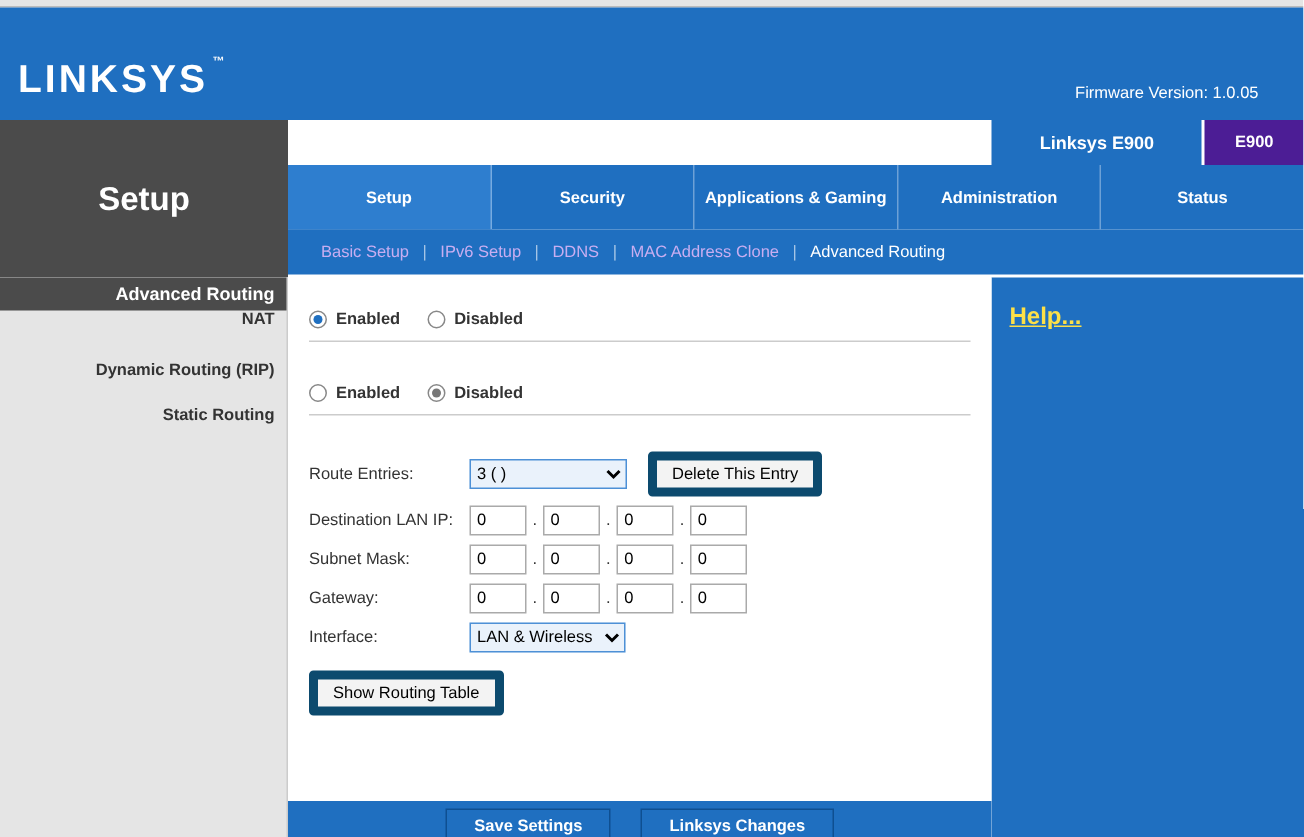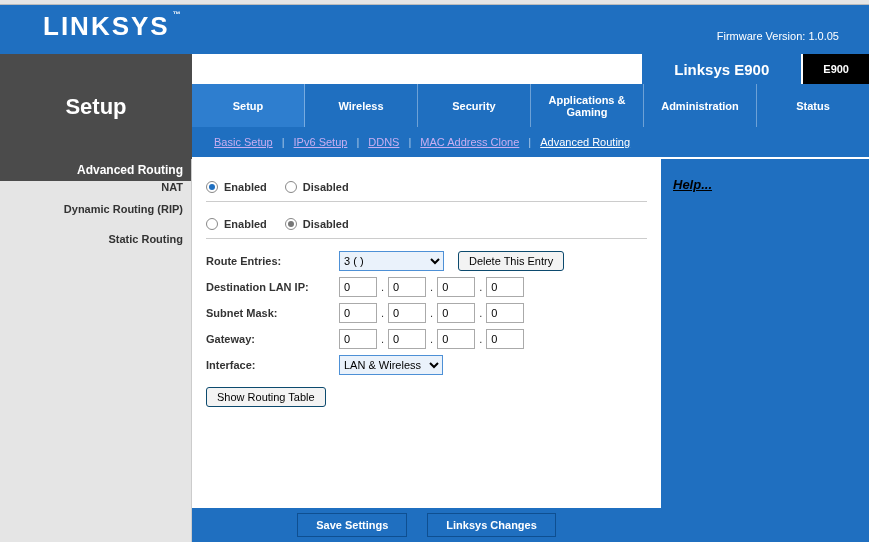--- a/index.html
+++ b/index.html
@@ -1,59 +1,59 @@
 <!DOCTYPE html>
 <html><head>
 <meta charset="utf-8">
 <style>
   *{box-sizing:border-box;margin:0;padding:0;}
   body{font-family:Arial,Helvetica,sans-serif;font-size:11px;background:#fff;color:#333;}
   .page{width:869px;height:558px;position:relative;background:#fff;}
   .top-strip{height:5px;background:#e5e5e5;border-bottom:1px solid #bbb;}
   
-  .header{height:49px;background:#1f6fc0;display:flex;align-items:flex-end;justify-content:space-between;padding:0 30px 12px 43px;}
+  .header{height:75px;background:#1f6fc0;display:flex;align-items:flex-end;justify-content:space-between;padding:0 30px 12px 12px;}
   .logo{color:#fff;font-size:26px;font-weight:bold;letter-spacing:2px;font-family:Arial,Helvetica,sans-serif;display:flex;align-items:flex-start;}
   .logo .tm{font-size:8px;margin-left:3px;line-height:1;}
   .fw{color:#fff;font-size:11px;}
   
   .navband{height:105px;display:flex;}
   .setup-box{width:192px;background:#4b4b4b;color:#fff;display:flex;align-items:center;justify-content:center;font-size:22px;font-weight:bold;}
   .navright{flex:1;display:flex;flex-direction:column;}
   .prodrow{height:30px;background:#fff;display:flex;justify-content:flex-end;align-items:stretch;}
-  .prodname{background:#1f6fc0;color:#fff;font-weight:bold;font-size:15px;display:flex;align-items:center;padding:0 32px;}
-  .prodtag{background:#000000;color:#fff;font-weight:bold;font-size:11px;display:flex;align-items:center;padding:0 20px;margin-left:2px;}
+  .prodname{background:#1f6fc0;color:#fff;font-weight:bold;font-size:12px;display:flex;align-items:center;padding:0 32px;}
+  .prodtag{background:#4c1d95;color:#fff;font-weight:bold;font-size:11px;display:flex;align-items:center;padding:0 20px;margin-left:2px;}
   .maintabs{height:43px;background:#1f6fc0;display:flex;}
   .maintabs .tab{flex:1;border-right:1px solid rgba(255,255,255,.35);color:#fff;font-size:11px;font-weight:bold;display:flex;align-items:center;justify-content:center;text-align:center;cursor:pointer;padding:0 4px;}
   .maintabs .tab:last-child{border-right:none;}
   .maintabs .tab.active{background:#2e7ecf;}
   .subtabs{height:30px;background:#1f6fc0;display:flex;align-items:center;color:#fff;font-size:11px;padding-left:16px;}
-  .subtabs .st{margin:0 6px;cursor:pointer;text-decoration:underline;}
+  .subtabs .st{margin:0 6px;cursor:pointer;}
   .subtabs .st.purple{color:#c8aef1;}
   .subtabs .sep{color:rgba(255,255,255,.6);margin:0 3px;}
   
   .content{display:flex;height:calc(558px - 5px - 65px - 105px);}
   .leftcol{width:192px;background:#e5e5e5;border-right:1px solid #ccc;}
   .sect-title{background:#4b4b4b;color:#fff;font-weight:bold;font-size:12px;text-align:right;padding:4px 8px;}
   .leftitem{font-weight:bold;font-size:11px;text-align:right;padding:0 8px 4px;}
   .main{flex:1;background:#fff;padding:18px 14px 0 14px;position:relative;}
   .rightcol{width:208px;background:#1f6fc0;padding:18px 12px 0;}
-  .help{color:#000000;font-weight:bold;text-decoration:underline;font-size:13px;cursor:pointer;font-style:italic;}
+  .help{color:#fde047;font-weight:bold;text-decoration:underline;font-size:16px;cursor:pointer;}
   
-  .radiorow{display:flex;align-items:center;border-bottom:1px solid #ccc;padding:4px 0 8px;margin-bottom:12px;}
+  .radiorow{display:flex;align-items:center;border-bottom:1px solid #ccc;padding:4px 0 8px;margin-bottom:24px;}
   .radiorow label{display:flex;align-items:center;margin-right:18px;font-weight:bold;font-size:11px;cursor:pointer;}
   .rdot{width:12px;height:12px;border-radius:50%;border:1px solid #888;margin-right:6px;display:inline-flex;align-items:center;justify-content:center;}
   .rdot.sel::after{content:"";width:6px;height:6px;border-radius:50%;background:#1f6fc0;}
   .rdot.selgray::after{content:"";width:6px;height:6px;border-radius:50%;background:#777;}
   .frow{display:flex;align-items:center;margin:6px 0;}
-  .flabel{width:133px;font-size:11px;font-weight:bold;}
+  .flabel{width:107px;font-size:11px;}
   input[type=text].ip{width:38px;height:20px;border:1px solid #aaa;padding:1px 4px;font-size:11px;}
   input[type=text].txt{width:140px;height:20px;border:1px solid #aaa;padding:1px 4px;font-size:11px;}
   select{height:20px;font-size:11px;background:#eaf2fb;border:1px solid #4d90d6;}
   .dot{margin:0 4px;}
-  .btn{background:#f3f3f3;border:1px solid #0c4a6e;border-radius:3px;padding:3px 10px;font-size:11px;cursor:pointer;}
+  .btn{background:#f3f3f3;border:6px solid #0c4a6e;border-radius:3px;padding:3px 10px;font-size:11px;cursor:pointer;}
   .btnbar{position:absolute;bottom:0;left:0;right:0;height:34px;background:#1f6fc0;display:flex;align-items:center;justify-content:center;gap:20px;}
   .btnblue{background:#1f6fc0;color:#fff;border:1px solid #0e4f91;font-weight:bold;padding:5px 18px;font-size:11px;cursor:pointer;}
   .routing-table{margin-top:12px;}
 </style>
 </head>
 <body>
 <div class="page">
 
 <div class="top-strip"></div>
 
@@ -67,21 +67,20 @@
 
 <div class="navband">
   <div class="setup-box">Setup</div>
   <div class="navright">
     <div class="prodrow">
       <div class="prodname">Linksys E900</div>
       <div class="prodtag">E900</div>
     </div>
     <div class="maintabs">
       <div class="tab active">Setup</div>
-      <div class="tab">Wireless</div>
       <div class="tab">Security</div>
       <div class="tab">Applications &amp; Gaming</div>
       <div class="tab">Administration</div>
       <div class="tab">Status</div>
     </div>
     <div class="subtabs">
       <span class="st purple">Basic Setup</span>
           <span class="sep">|</span>
       <span class="st purple">IPv6 Setup</span>
           <span class="sep">|</span>
@@ -91,21 +90,21 @@
           <span class="sep">|</span>
       <span class="st">Advanced Routing</span>
     </div>
   </div>
 </div>
 
 <div class="content">
   <div class="leftcol">
     <div class="sect-title">Advanced Routing</div>
     <div class="leftitem">NAT</div>
-    <div class="leftitem" style="margin-top:6px;">Dynamic Routing (RIP)</div>
+    <div class="leftitem" style="margin-top:18px;">Dynamic Routing (RIP)</div>
     <div class="leftitem" style="margin-top:14px;">Static Routing</div>
   </div>
 
   <div class="main">
 
     <div class="radiorow">
       <label>
         <span class="rdot sel"></span>
         <span>Enabled</span>
       </label>

